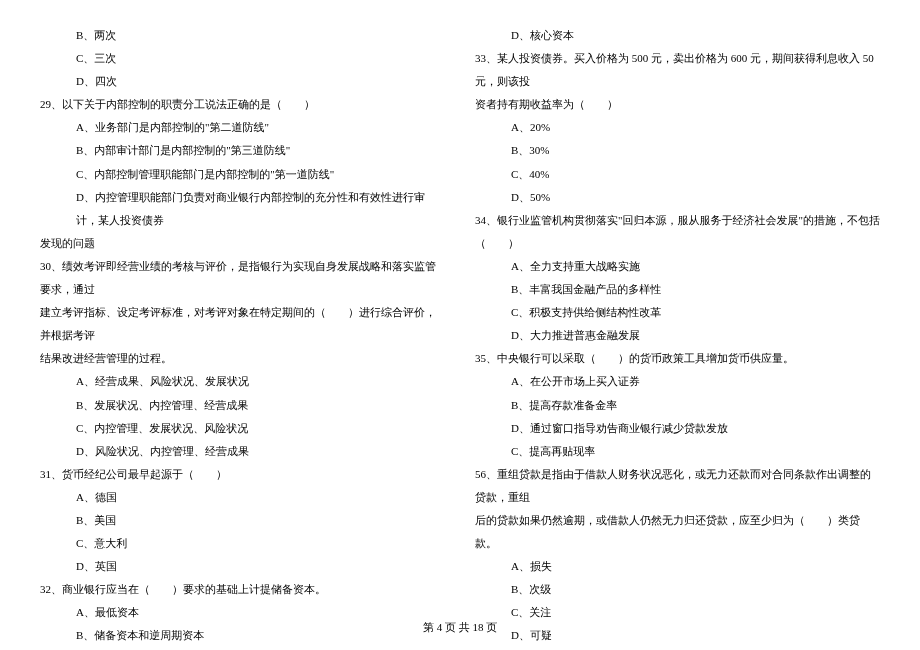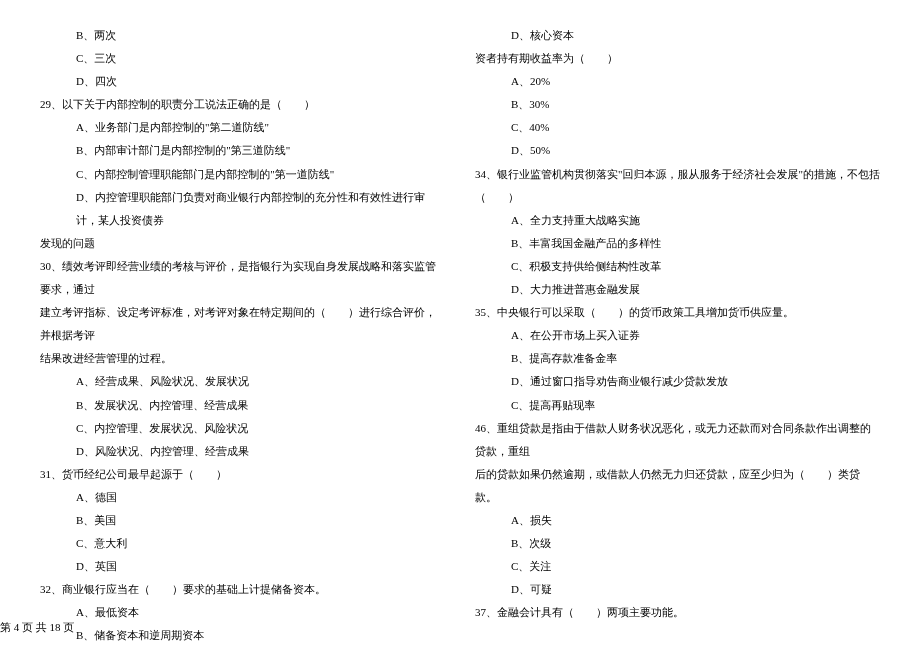--- a/index.html
+++ b/index.html
@@ -33,20 +33,21 @@
       padding-left: 0;
     }
     .continuation-line {
       padding-left: 0;
     }
     .footer {
       position: absolute;
       bottom: 15px;
       left: 0;
       right: 0;
+      text-align: center;
       font-size: 11px;
       color: #000;
     }
   </style>
 </head>
 <body>
 
 <div class="page-container">
   <div class="column">
     <div class="option-line">B、两次</div>
@@ -76,39 +77,40 @@
 
     <div class="question-line">32、商业银行应当在（　　）要求的基础上计提储备资本。</div>
     <div class="option-line">A、最低资本</div>
     <div class="option-line">B、储备资本和逆周期资本</div>
 
   </div>
 
   <div class="column">
     <div class="option-line">D、核心资本</div>
 
+    <div class="question-line">33、某人投资债券。买入价格为 500 元，卖出价格为 600 元，期间获得利息收入 50 元，则该投</div>
     <div class="continuation-line">资者持有期收益率为（　　）</div>
     <div class="option-line">A、20%</div>
     <div class="option-line">B、30%</div>
     <div class="option-line">C、40%</div>
     <div class="option-line">D、50%</div>
 
     <div class="question-line">34、银行业监管机构贯彻落实"回归本源，服从服务于经济社会发展"的措施，不包括（　　）</div>
     <div class="option-line">A、全力支持重大战略实施</div>
     <div class="option-line">B、丰富我国金融产品的多样性</div>
     <div class="option-line">C、积极支持供给侧结构性改革</div>
     <div class="option-line">D、大力推进普惠金融发展</div>
 
     <div class="question-line">35、中央银行可以采取（　　）的货币政策工具增加货币供应量。</div>
     <div class="option-line">A、在公开市场上买入证券</div>
     <div class="option-line">B、提高存款准备金率</div>
     <div class="option-line">D、通过窗口指导劝告商业银行减少贷款发放</div>
     <div class="option-line">C、提高再贴现率</div>
 
-    <div class="question-line">46、重组贷款是指由于借款人财务状况恶化，或无力还款而对合同条款作出调整的贷款，重组</div>
+    <div class="question-line">56、重组贷款是指由于借款人财务状况恶化，或无力还款而对合同条款作出调整的贷款，重组</div>
     <div class="continuation-line">后的贷款如果仍然逾期，或借款人仍然无力归还贷款，应至少归为（　　）类贷款。</div>
     <div class="option-line">A、损失</div>
     <div class="option-line">B、次级</div>
     <div class="option-line">C、关注</div>
     <div class="option-line">D、可疑</div>
 
     <div class="question-line">37、金融会计具有（　　）两项主要功能。</div>
 
   </div>
 </div>

